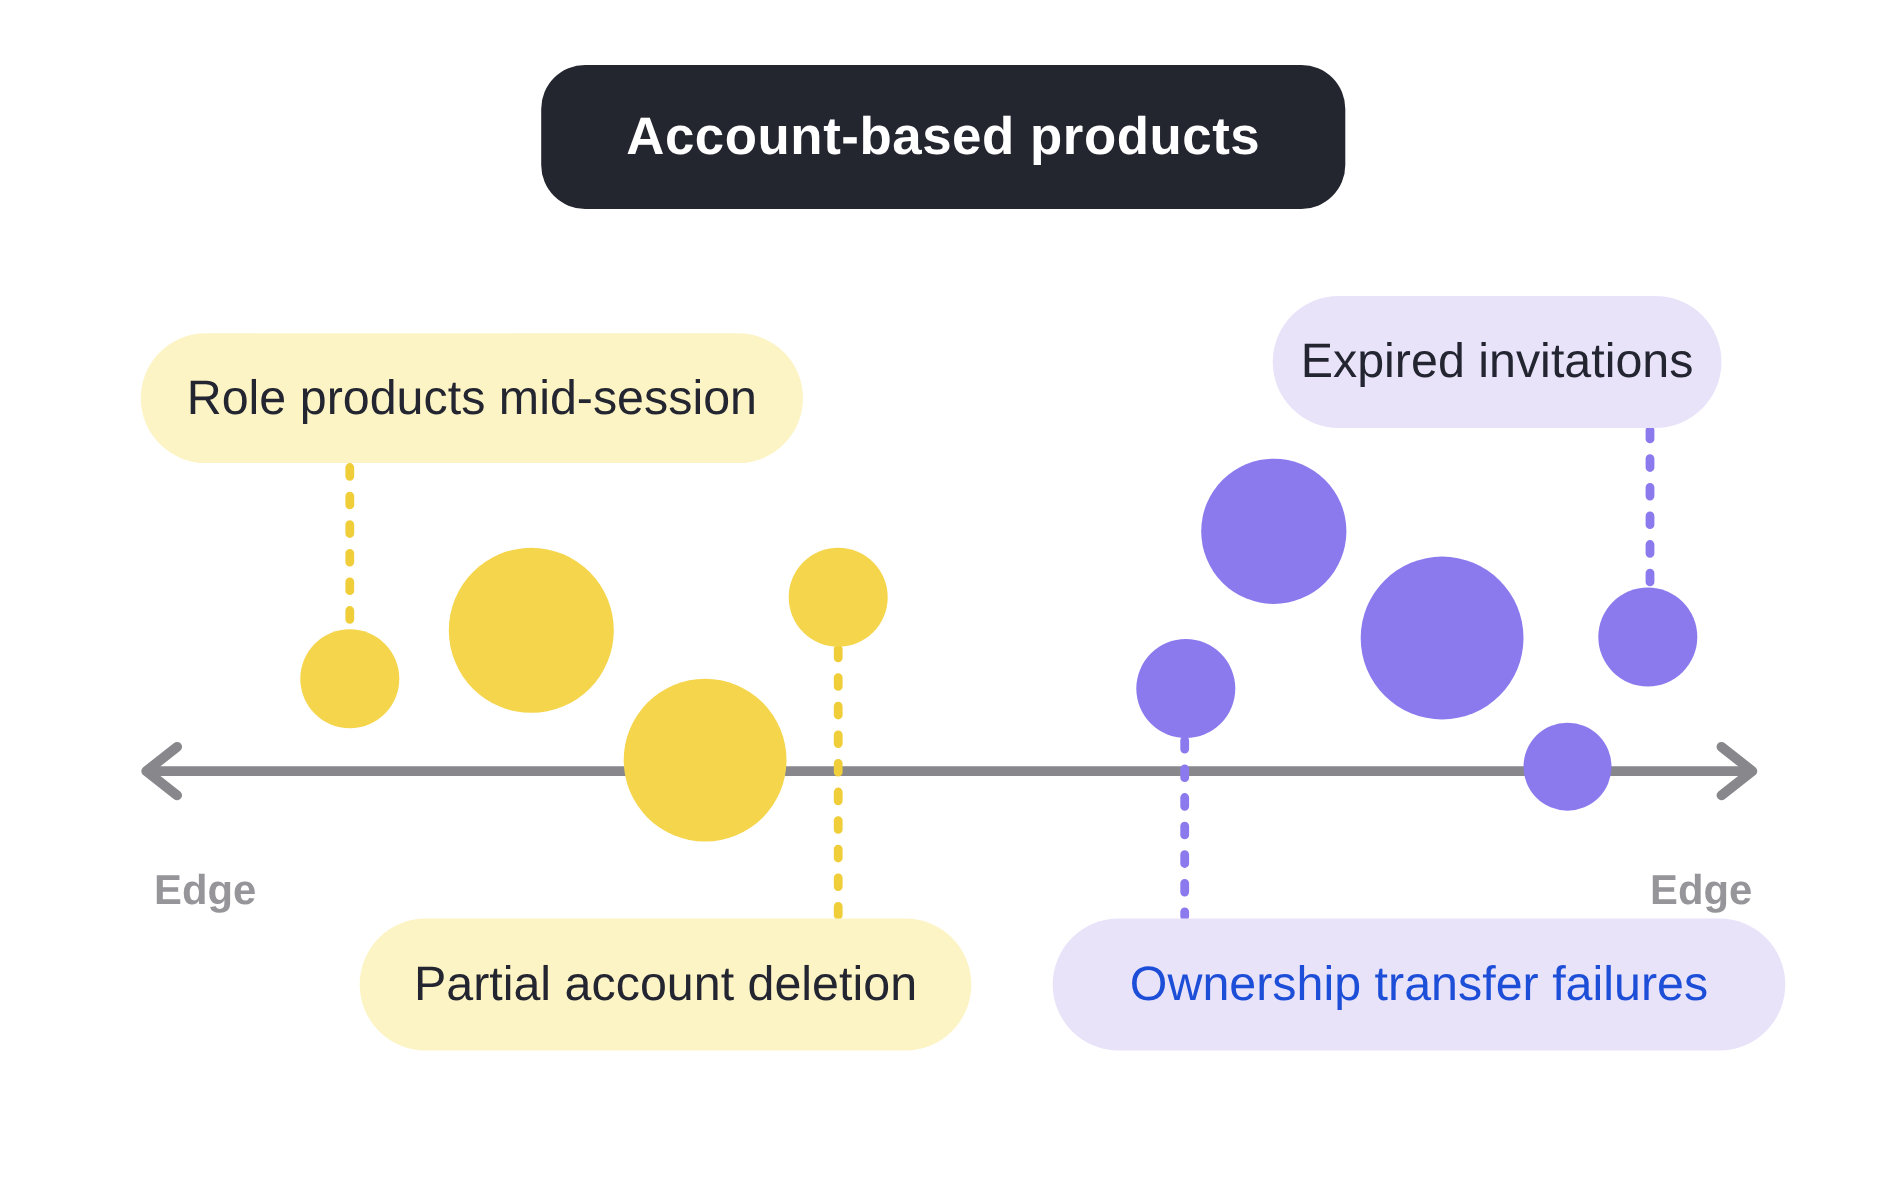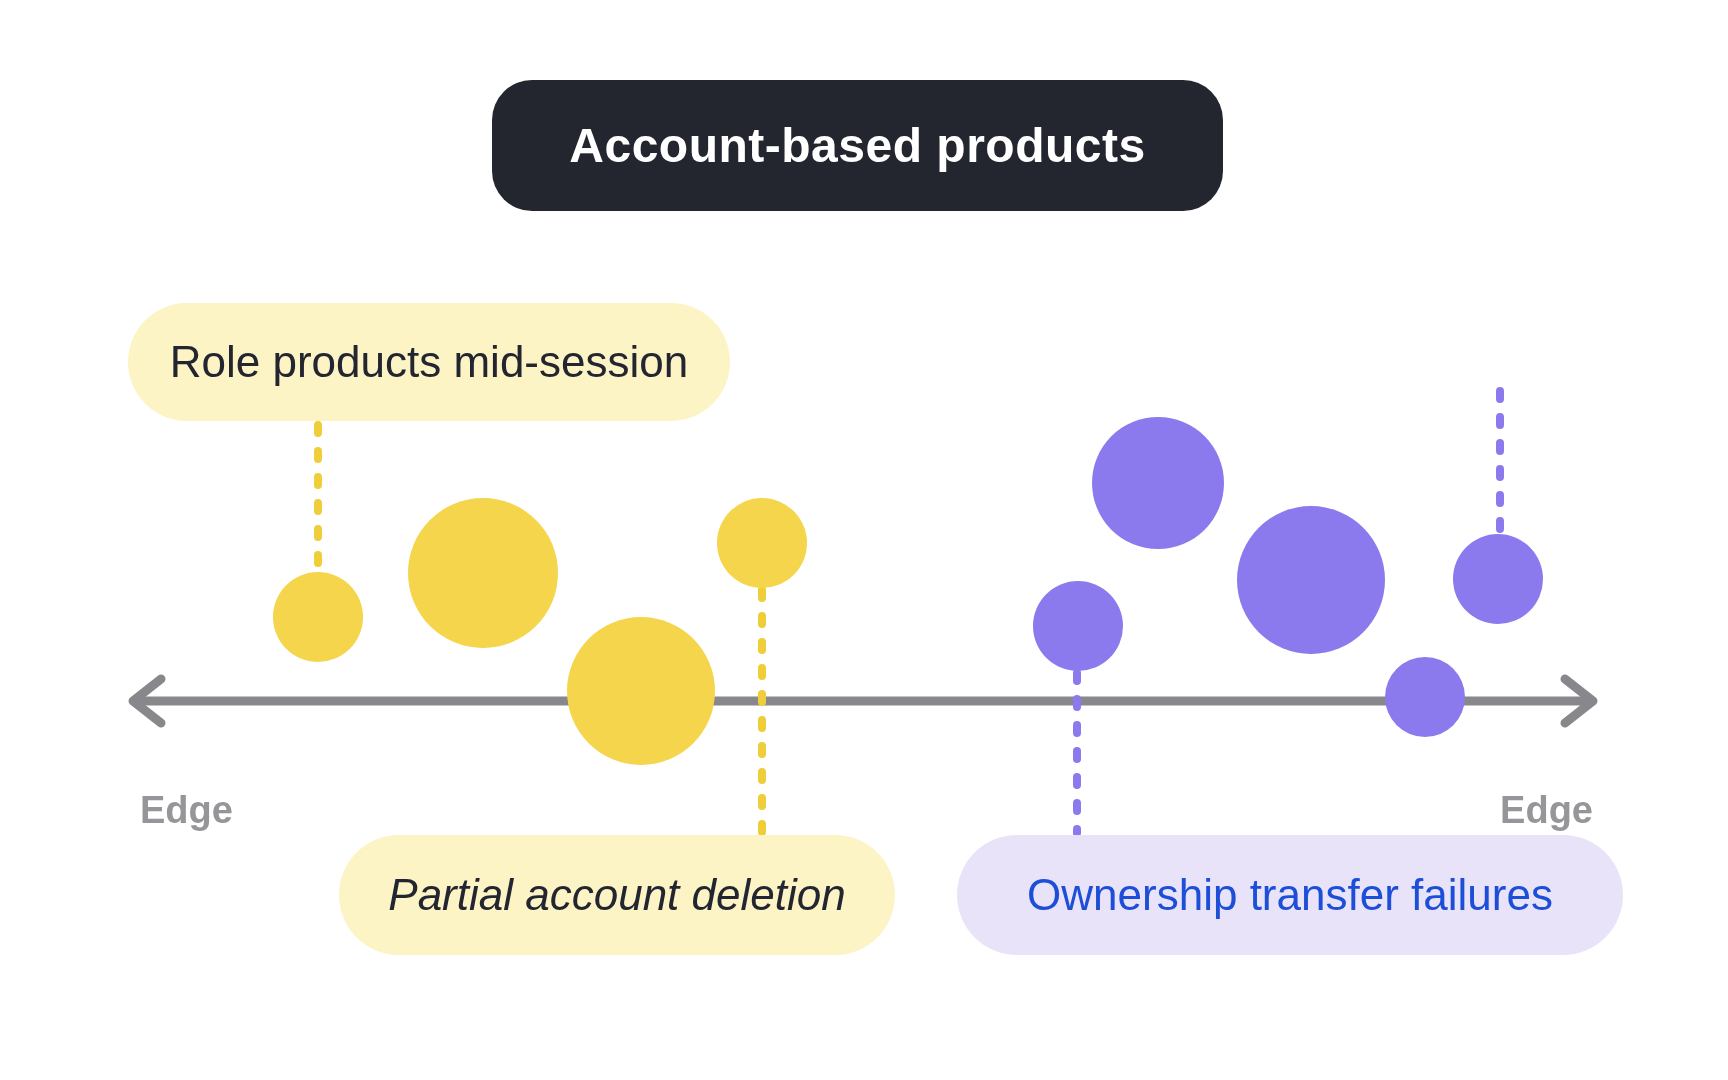--- a/index.html
+++ b/index.html
@@ -11,21 +11,21 @@
     background: #ffffff;
     overflow: hidden;
   }
   #diagram-svg {
     position: absolute;
     left: 0; top: 0;
     width: 1728px; height: 1080px;
   }
   .title-box {
     position: absolute;
-    left: 492px; top: 80px;
+    left: 492px; top: 59px;
     width: 731px; height: 131px;
     border-radius: 40px;
     display: flex;
     align-items: center;
     justify-content: center;
     font-size: 48px;
     font-weight: 700;
     letter-spacing: 0.5px;
   }
   .pill {
@@ -33,21 +33,21 @@
     border-radius: 60px;
     display: flex;
     align-items: center;
     justify-content: center;
     font-size: 44px;
     font-weight: 500;
     white-space: nowrap;
   }
   .pill-role      { left: 128px;  top: 303px; width: 602px; height: 118px; }
   .pill-expired   { left: 1157px; top: 269px; width: 408px; height: 120px; }
-  .pill-partial   { left: 339px;  top: 835px; width: 556px; height: 120px; font-style: italic; }
+  .pill-partial   { left: 327px;  top: 835px; width: 556px; height: 120px; }
   .pill-ownership { left: 957px;  top: 835px; width: 666px; height: 120px; }
   .edge-label {
     position: absolute;
     top: 752px;
     font-size: 38px;
     font-weight: 600;
     line-height: 44px;
     margin-top: 36px;
   }
   .edge-left  { left: 140px; }
@@ -74,20 +74,21 @@
       <circle cx="1158" cy="483" r="66" fill="#8B7AEE"></circle>
       <circle cx="1311" cy="580" r="74" fill="#8B7AEE"></circle>
       <circle cx="1425" cy="697" r="40" fill="#8B7AEE"></circle>
       <circle cx="1498" cy="579" r="45" fill="#8B7AEE"></circle>
     </svg>
 
   <div class="title-box" style="background: rgb(35, 37, 47); color: rgb(255, 255, 255);">Account-based products</div>
 
   <div class="pill pill-role" style="background: rgb(252, 244, 197); color: rgb(35, 37, 48);">Role products mid-session</div>
 
+  <div class="pill pill-expired" style="background: rgb(233, 227, 250); color: rgb(35, 37, 48);">Expired invitations</div>
 
   <div class="pill pill-partial" style="background: rgb(252, 244, 197); color: rgb(35, 37, 48);">Partial account deletion</div>
 
   <div class="pill pill-ownership" style="background: rgb(233, 227, 250); color: #1d4ed8;">Ownership transfer failures</div>
 
   <div class="edge-label edge-left" style="color: rgb(149, 149, 154);">Edge</div>
 
   <div class="edge-label edge-right" style="color: rgb(149, 149, 154);">Edge</div>
 
 </div>

